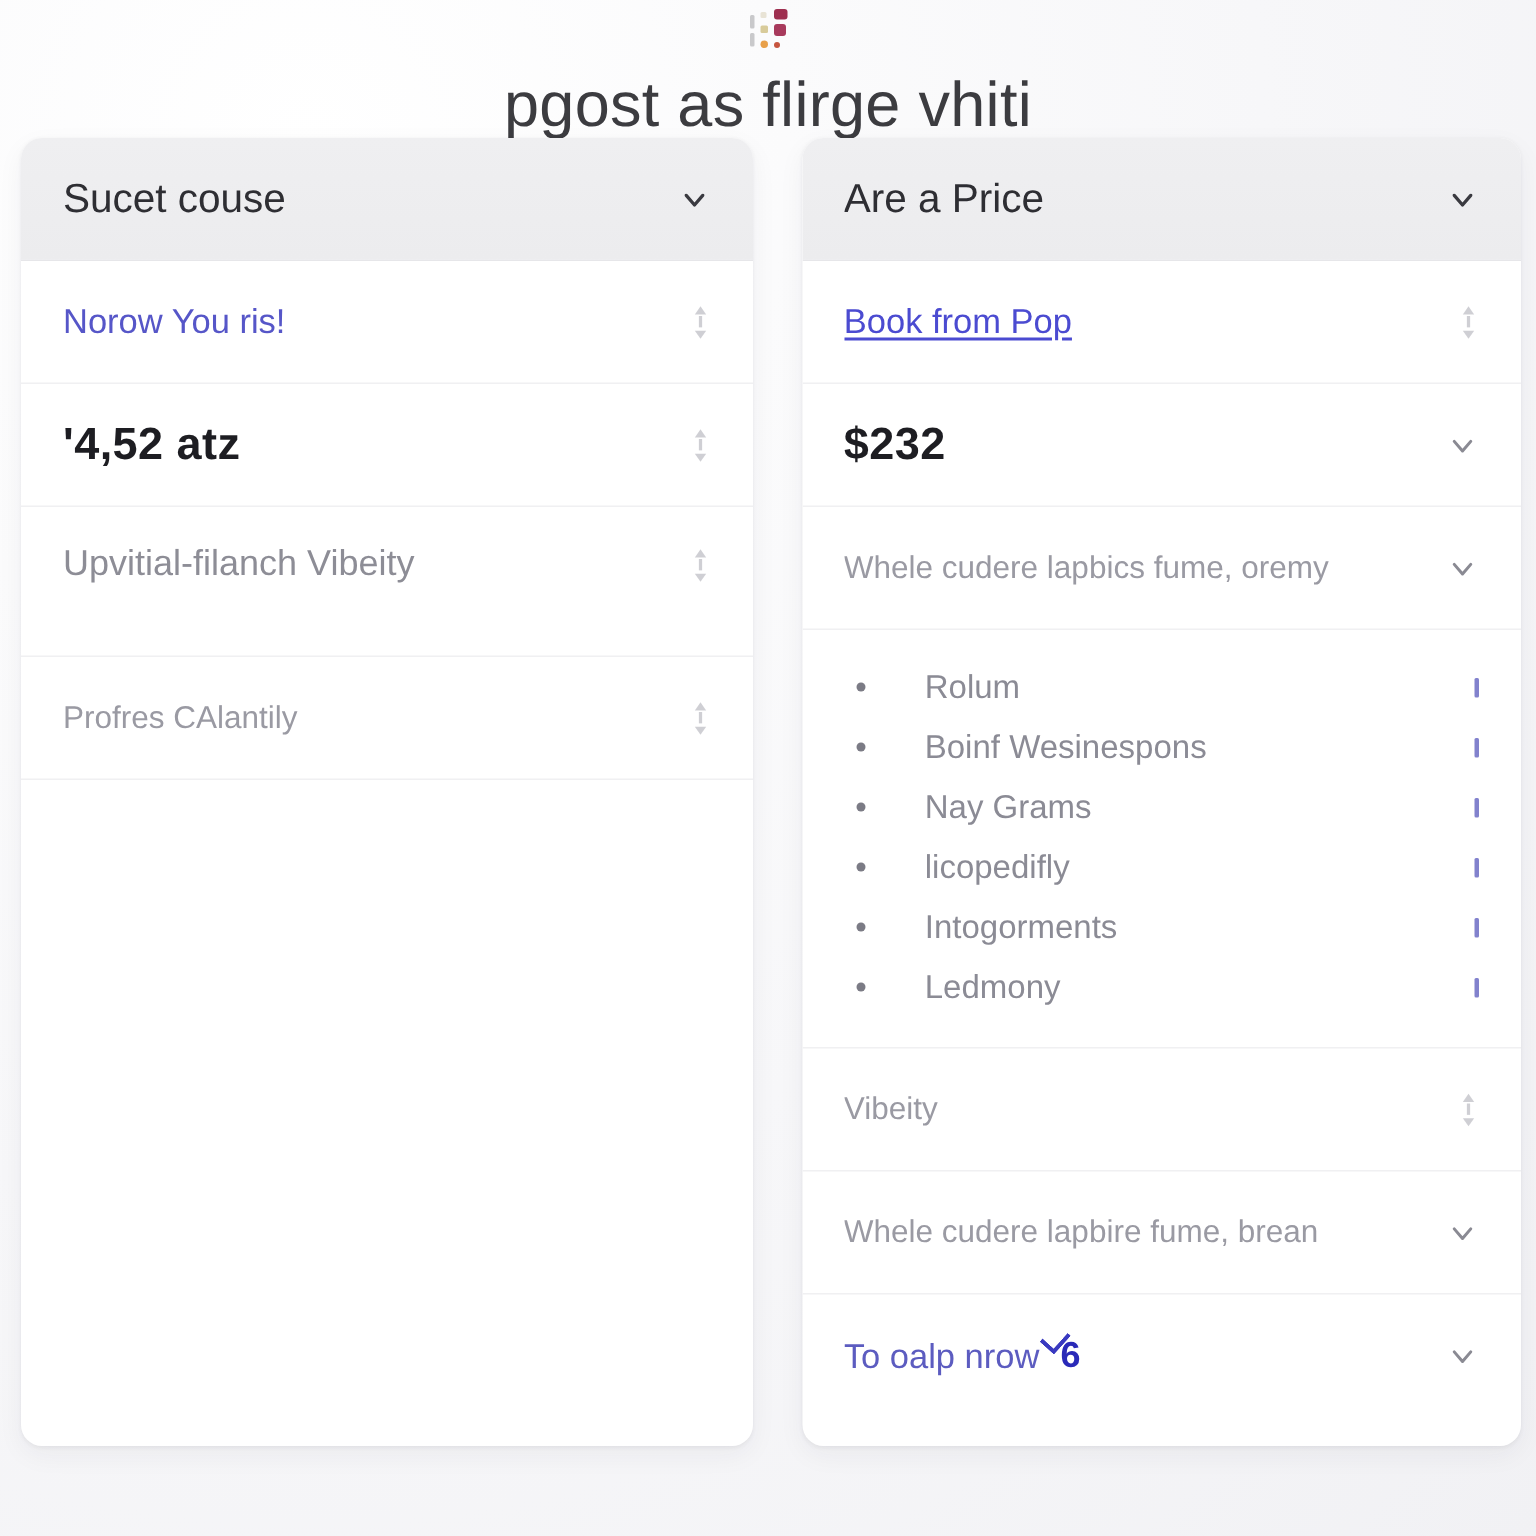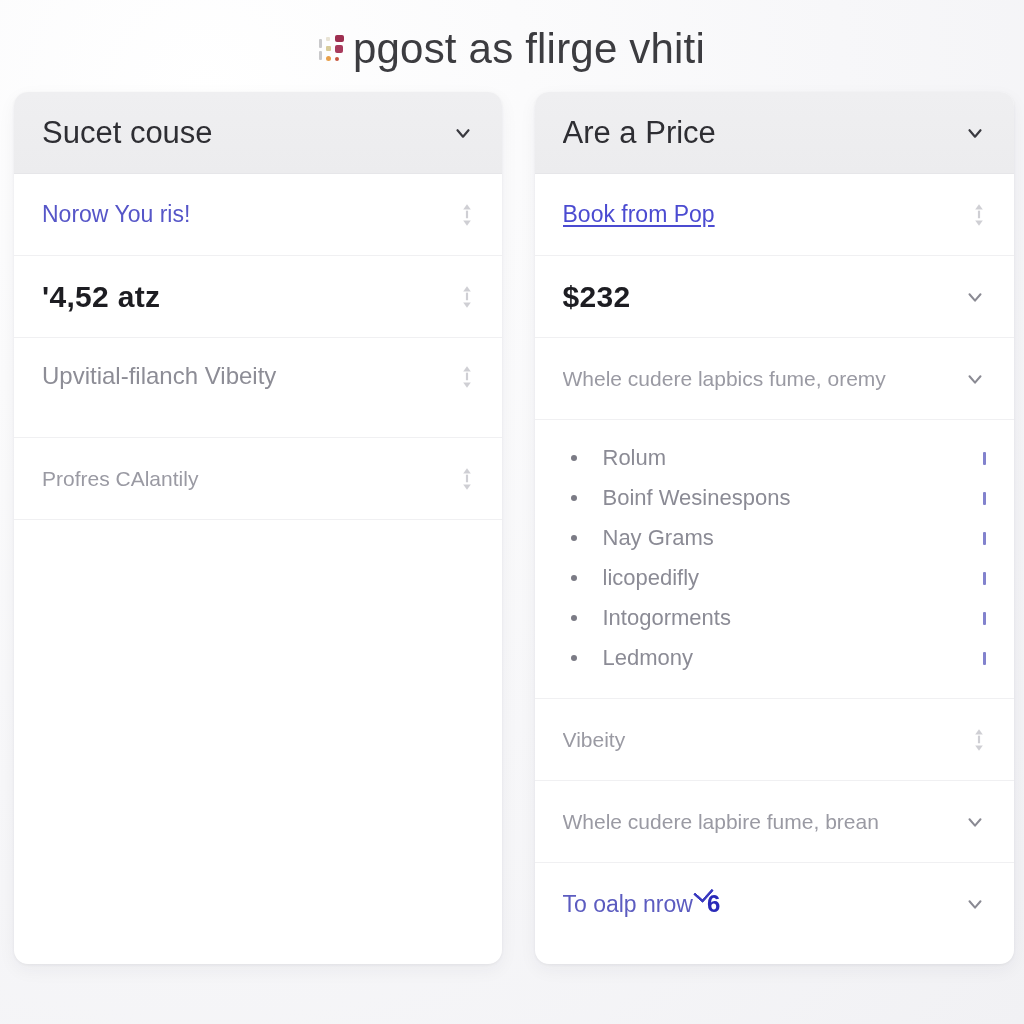--- a/index.html
+++ b/index.html
@@ -35,20 +35,21 @@
   }
 
   
   .title-bar {
     height: 92px;
     display: flex;
     align-items: center;
     justify-content: center;
     gap: 10px;
     padding-top: 6px;
+    flex-direction: column;
   }
 
   .title-icon {
     width: 26px;
     height: 30px;
     position: relative;
     flex: 0 0 auto;
     margin-right: -2px;
     margin-top: 2px;
   }
@@ -93,21 +94,21 @@
 
   .panel-header {
     height: 82px;
     display: flex;
     align-items: center;
     padding: 0 28px;
     background: linear-gradient(180deg, #efeff1 0%, #ececee 100%);
     border-bottom: 1px solid #e6e6e9;
   }
   .panel-header .ph-title {
-    font-size: 31px;
+    font-size: 27px;
     color: #2e2e33;
     font-weight: 400;
     flex: 1 1 auto;
     white-space: nowrap;
     overflow: hidden;
   }
 
   
   .chev {
     width: 22px; height: 22px;
@@ -174,21 +175,21 @@
   .row.no-border { border-bottom: none; }
 
   
   .bullets {
     padding: 18px 28px 20px 34px;
     border-bottom: 1px solid #f0f0f2;
   }
   .bullet-item {
     display: flex;
     align-items: center;
-    gap: 12px;
+    gap: 26px;
     min-height: 40px;
   }
   .bullet-dot {
     width: 6px; height: 6px;
     border-radius: 50%;
     background: #7b7b85;
     flex: 0 0 auto;
     margin: 0 14px 0 2px;
   }
   .bullet-text {

